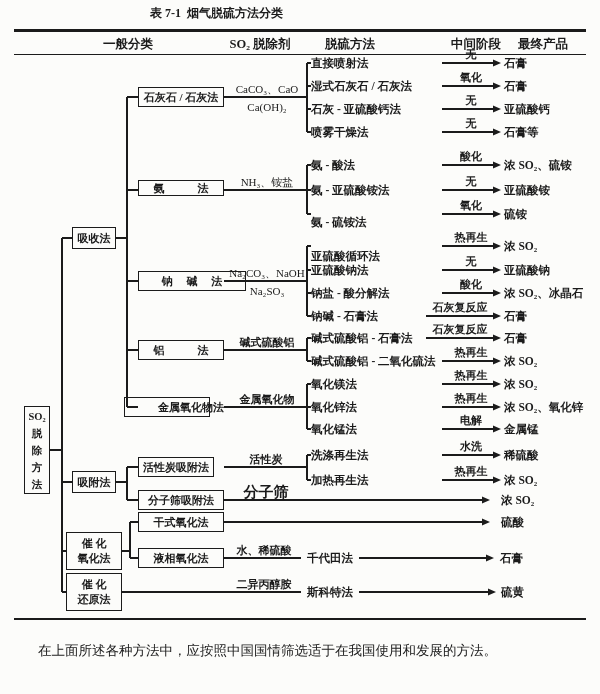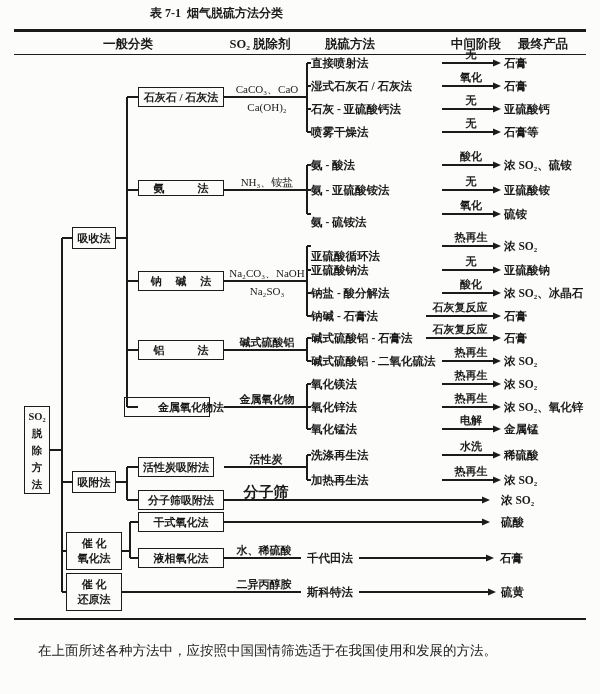--- a/index.html
+++ b/index.html
@@ -78,21 +78,21 @@
     <span>催 化</span>
     <span>氧化法</span>
   </div>
   <div class="box" style="left:66px;top:573px;width:56px;height:38px;">
     <span>催 化</span>
     <span>还原法</span>
   </div>
 
   <div class="box" style="left:138px;top:87px;width:86px;height:20px;">石灰石 / 石灰法</div>
   <div class="box" style="left:138px;top:180px;width:86px;height:16px;">氨            法</div>
-  <div class="box" style="left:138px;top:271px;width:86px;height:20px;">钠     碱     法</div>
+  <div class="box" style="left:138px;top:271px;width:108px;height:20px;">钠     碱     法</div>
   <div class="box" style="left:138px;top:340px;width:86px;height:20px;">铝            法</div>
   <div class="box" style="left:124px;top:397px;width:86px;height:20px;padding-left:48px;">金属氧化物法</div>
   <div class="box" style="left:138px;top:457px;width:76px;height:20px;">活性炭吸附法</div>
   <div class="box" style="left:138px;top:490px;width:86px;height:20px;">分子筛吸附法</div>
   <div class="box" style="left:138px;top:512px;width:86px;height:20px;">干式氧化法</div>
   <div class="box" style="left:138px;top:548px;width:86px;height:20px;">液相氧化法</div>
 
   <div class="t ctr formula" style="left:226px;top:81px;width:82px;">CaCO₃、CaO</div>
   <div class="t ctr formula" style="left:226px;top:99px;width:82px;">Ca(OH)₂</div>
   <div class="t ctr formula" style="left:228px;top:174px;width:78px;">NH₃、铵盐</div>

